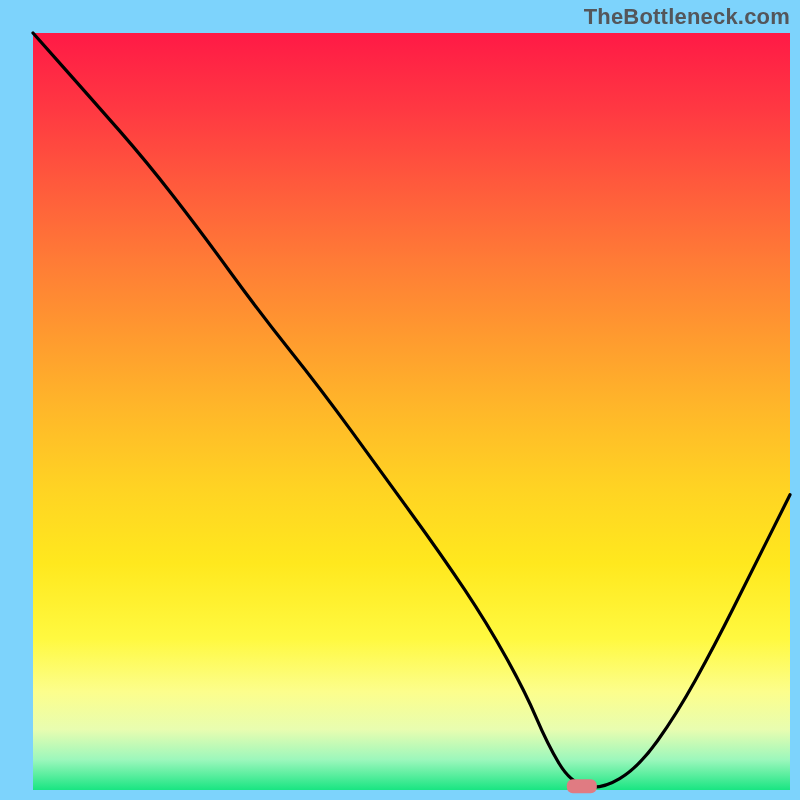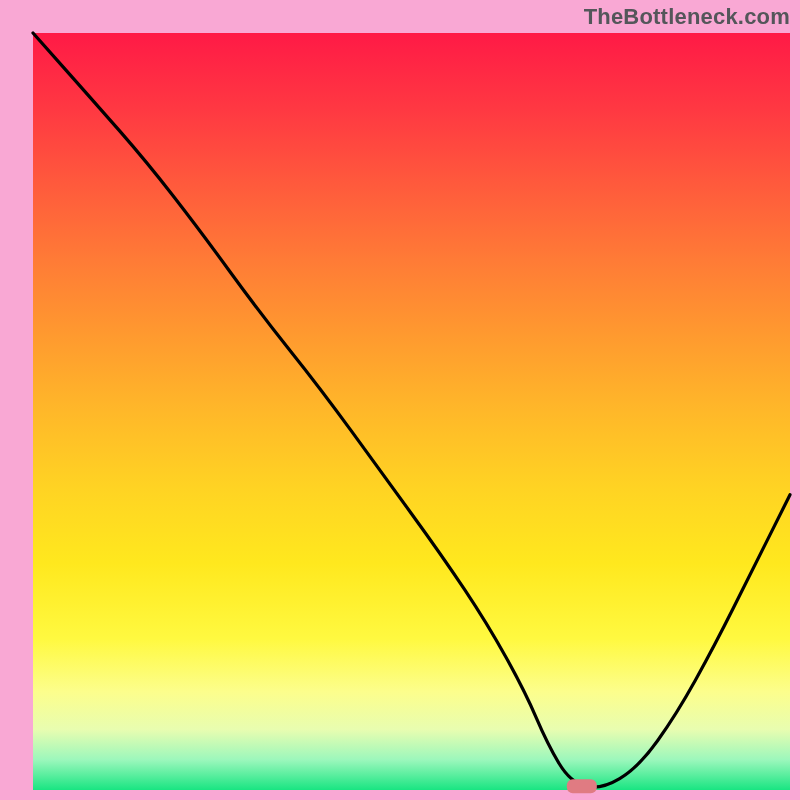--- a/index.html
+++ b/index.html
@@ -7,21 +7,21 @@
     padding: 0;
     width: 800px;
     height: 800px;
     background: #000;
     overflow: hidden;
   }
   .container {
     position: relative;
     width: 800px;
     height: 800px;
-    background: #f9a8d4;
+    background: #7dd3fc;
   }
   .watermark {
     position: absolute;
     top: 4px;
     right: 10px;
     font-family: Arial, Helvetica, sans-serif;
     font-size: 22px;
     font-weight: 600;
     color: #54565a;
     letter-spacing: 0.2px;

